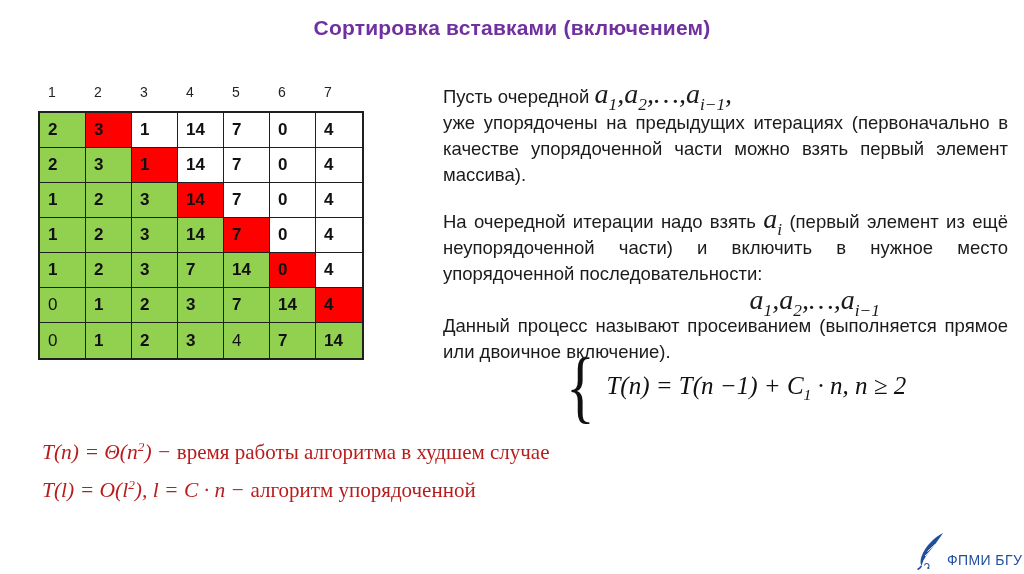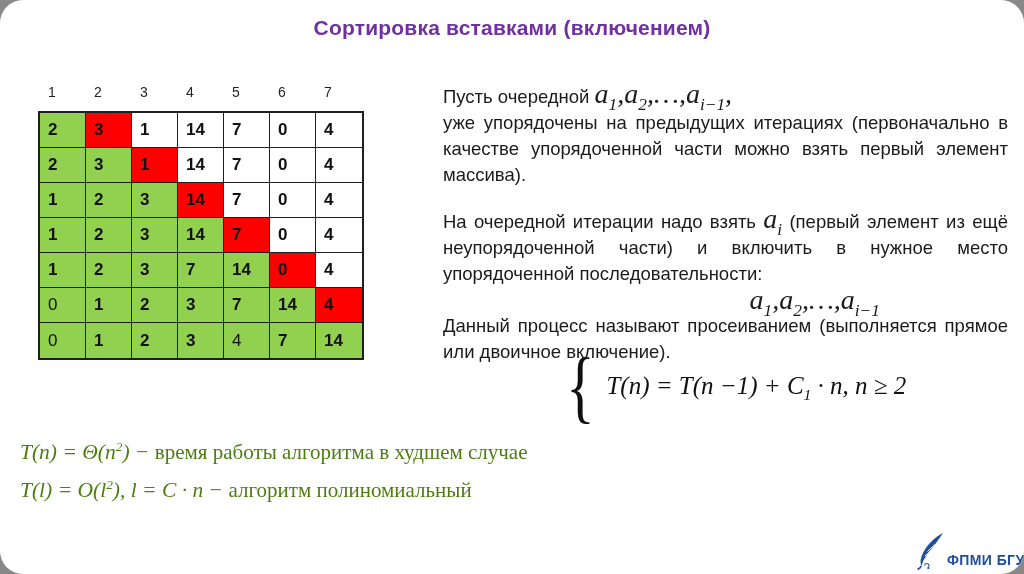--- a/index.html
+++ b/index.html
@@ -1,18 +1,18 @@
 <!DOCTYPE html>
 <html style="--green: #92D050; --red: #FF0000; --purple: #7030A0; --blue: #1F4E9E;"><head>
 <meta charset="utf-8">
 <style>
   html,body{margin:0;padding:0;background:#888;}
   .slide{
     position:relative;width:1024px;height:574px;background:#ffffff;
-    font-family:"Liberation Sans",sans-serif;overflow:hidden;color:#141414;border-radius:23px;
+    font-family:"Liberation Sans",sans-serif;overflow:hidden;color:#141414;
   }
   
   .title{
     position:absolute;top:16px;left:0;width:100%;margin:0;
     text-align:center;font-size:21px;font-weight:700;color:var(--purple);
     letter-spacing:0.2px;
   }
   
   .table-wrap{position:absolute;left:38px;top:84px;}
   .hrow{display:grid;grid-template-columns:repeat(7,46px);height:27px;}
@@ -45,29 +45,29 @@
   .math-center{display:block;text-align:right;padding-right:128px;}
   
   .recurrence{position:absolute;left:566px;top:342px;display:flex;align-items:center;color:#111;}
   .brace{
     font-family:"Liberation Serif",serif;font-size:80px;font-weight:400;
     line-height:88px;transform:scaleX(0.75);transform-origin:left center;color:#111;
   }
   .rec-lines{display:flex;flex-direction:row;margin-left:2px;}
   .rec-line{font-size:25px;line-height:40px;white-space:nowrap;}
   
-  .bottom{position:absolute;left:20px;top:433px;color:#4d7c0f;}
+  .bottom{position:absolute;left:42px;top:433px;color:#b91c1c;}
   .bottom-line{font-size:21px;line-height:37px;white-space:nowrap;}
   .seg-serif{font-family:"Liberation Serif",serif;font-style:normal;}
   .bottom .seg-math{font-size:21.5px;}
   
   .logo{position:absolute;left:916px;top:532px;width:105px;height:38px;}
   .logo svg{position:absolute;left:0;top:0;}
   .logo-text{
-    position:absolute;left:31px;top:20px;font-size:14px;font-weight:700;
+    position:absolute;left:31px;top:20px;font-size:14px;font-weight:400;
     color:var(--blue);letter-spacing:0.4px;white-space:nowrap;text-align:center;
   }
 </style>
 </head>
 <body>
 
 <div class="slide">
 
   <h1 class="title">Сортировка вставками (включением)</h1>
 
@@ -141,21 +141,21 @@
 
   <div class="recurrence">
     <span class="brace">{</span>
     <div class="rec-lines">
         <div class="rec-line seg-math">T(n) = T(n −1) + C<sub>1</sub> · n, n ≥ 2</div>
       </div>
   </div>
 
   <div class="bottom">
       <div class="bottom-line"><span class="seg-math">T(n) = Θ(n<sup>2</sup>) − </span><span class="seg-serif"> время работы алгоритма в худшем случае</span></div>
-      <div class="bottom-line"><span class="seg-math">T(l) = O(l<sup>2</sup>), l = C · n − </span><span class="seg-serif"> алгоритм полиномиальный</span></div>
+      <div class="bottom-line"><span class="seg-math">T(l) = O(l<sup>2</sup>), l = C · n − </span><span class="seg-serif"> алгоритм упорядоченной</span></div>
     </div>
 
   <div class="logo">
     <svg width="30" height="38" viewBox="0 0 30 38">
       <path d="M27 1 C19 5 9.5 13.5 5.5 24.5 C4.2 28.2 4.2 31.5 5.5 34 C6.5 30 8.8 25.5 12 21.5 C17.5 14.5 23.5 6.5 27 1 Z" fill="#1F4E9E"></path>
       <path d="M9 24 L17 17" stroke="#ffffff" stroke-width="1"></path>
       <path d="M7.5 28.5 L14.5 22.5" stroke="#ffffff" stroke-width="1"></path>
       <path d="M11.5 19.5 L19 12.5" stroke="#ffffff" stroke-width="1"></path>
       <path d="M5.5 34 C4.2 35.8 3 36.8 1.5 37.5" stroke="#1F4E9E" stroke-width="1.6" fill="none"></path>
       <path d="M8.5 33.5 a2.3 2.3 0 1 1 2.8 2.6 l2 0.4" stroke="#1F4E9E" stroke-width="1.1" fill="none"></path>

